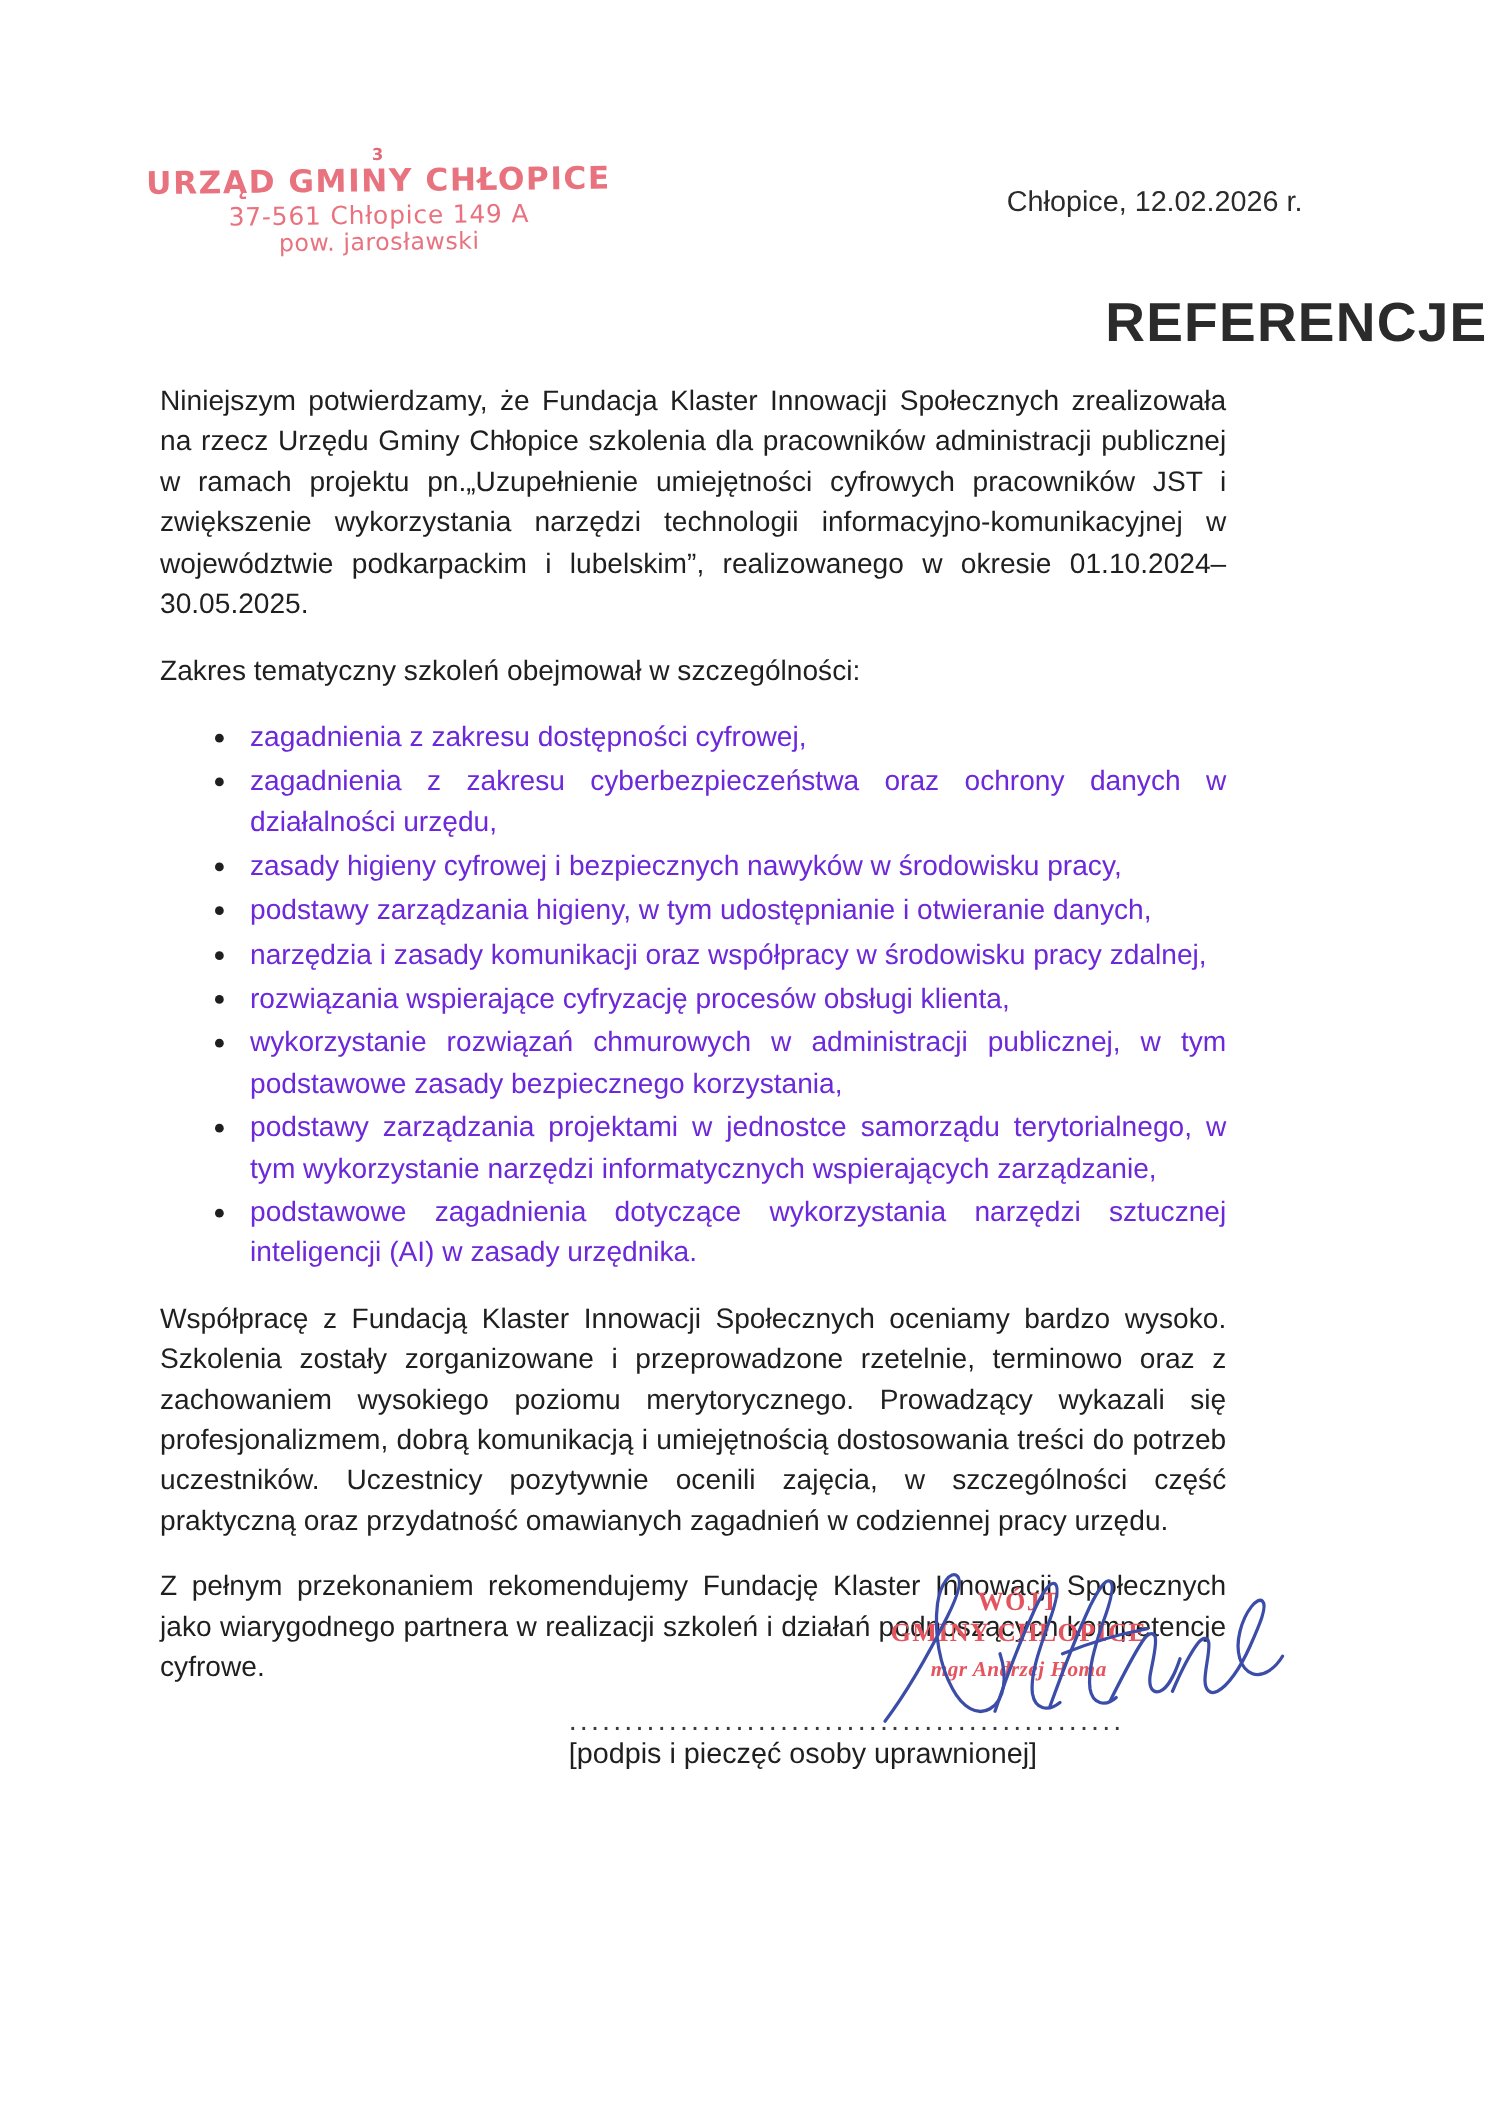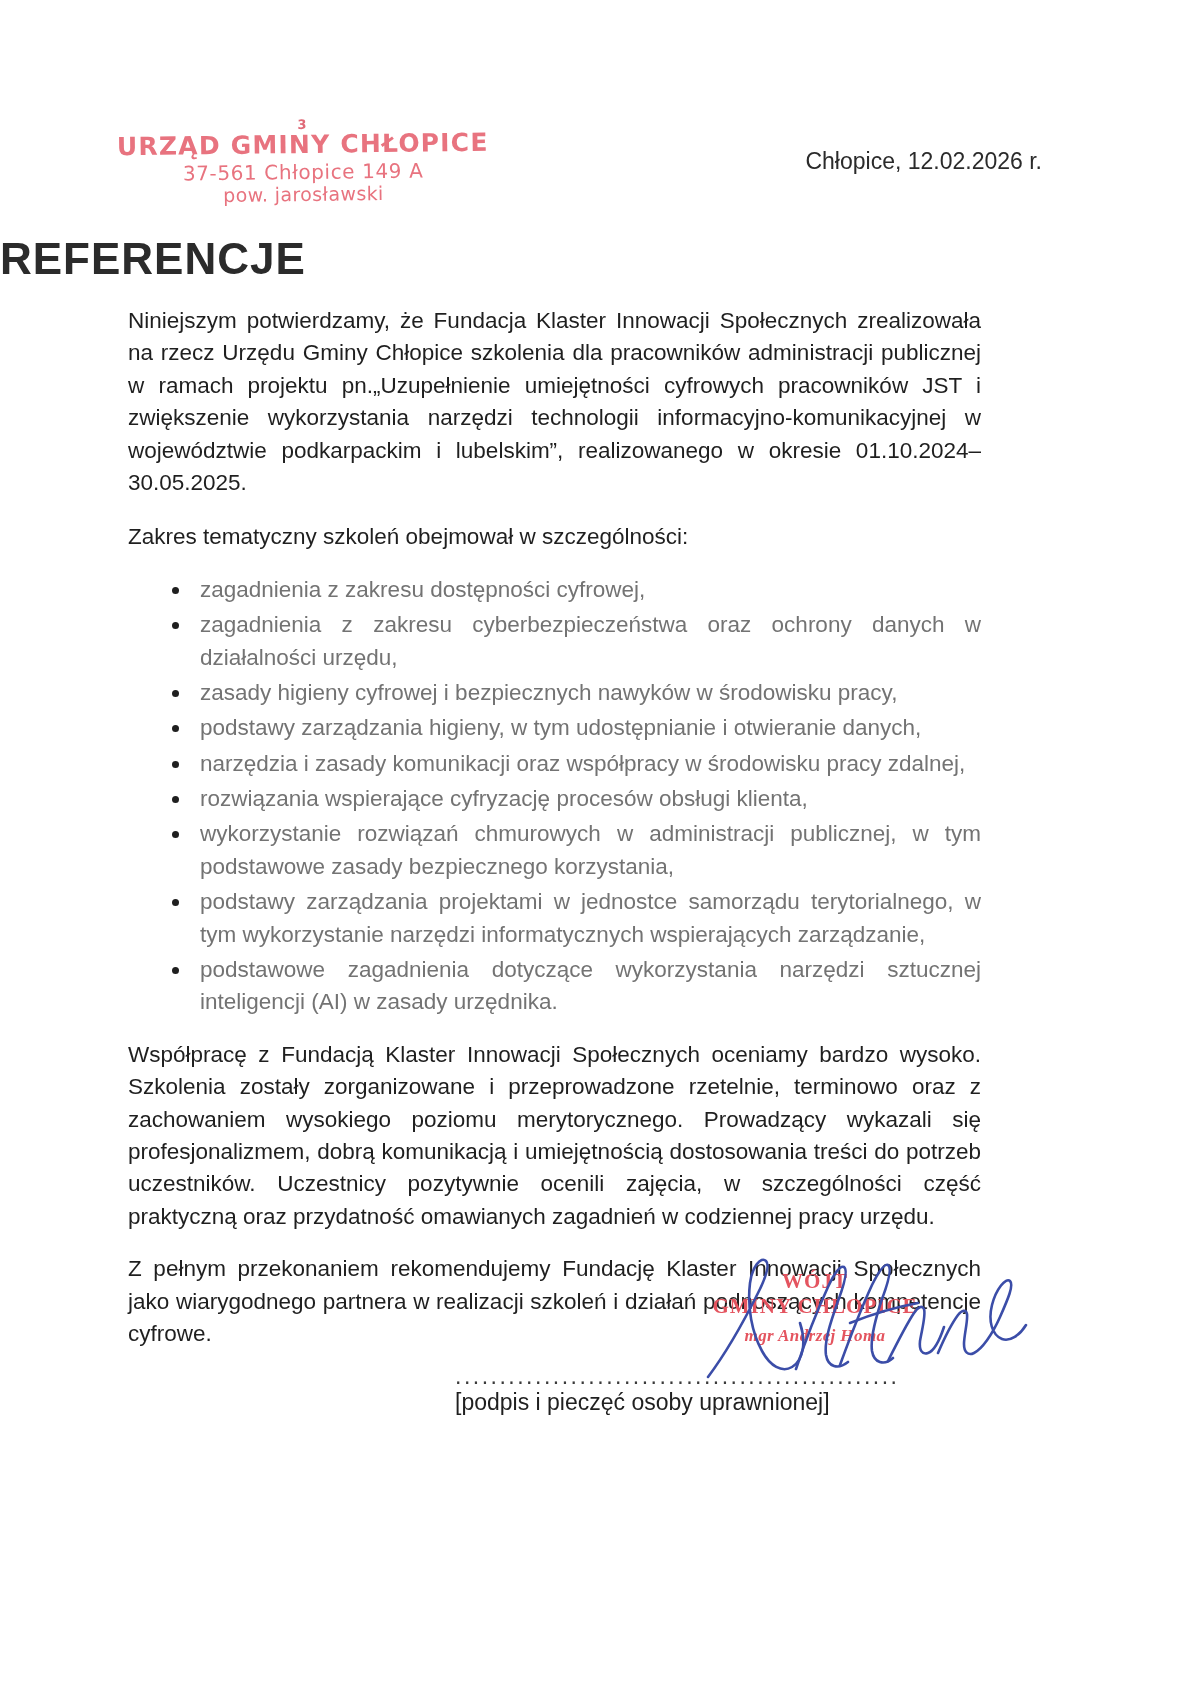--- a/index.html
+++ b/index.html
@@ -71,21 +71,21 @@
     color: #2b2b2b;
     white-space: nowrap;
   }
 
   
   .doc-title {
     position: absolute;
     left: 0;
     right: 0;
     top: 234px;
-    text-align: left;
+    text-align: right;
     font-size: 44px;
     font-weight: 700;
     letter-spacing: 1px;
     color: #2b2b2b;
   }
 
   
   .body-wrap {
     position: absolute;
     left: 128px;
@@ -106,21 +106,21 @@
     margin: 0 0 20px 0;
     padding: 0 0 0 72px;
     list-style: none;
   }
   ul.topics li {
     position: relative;
     font-size: 22.5px;
     line-height: 1.44;
     text-align: justify;
     margin-bottom: 3px;
-    color: #737373;
+    color: #6d28d9;
   }
   ul.topics li::before {
     content: "";
     position: absolute;
     left: -28px;
     top: 13px;
     width: 7px;
     height: 7px;
     border-radius: 50%;
     background: #1f1f1f;

